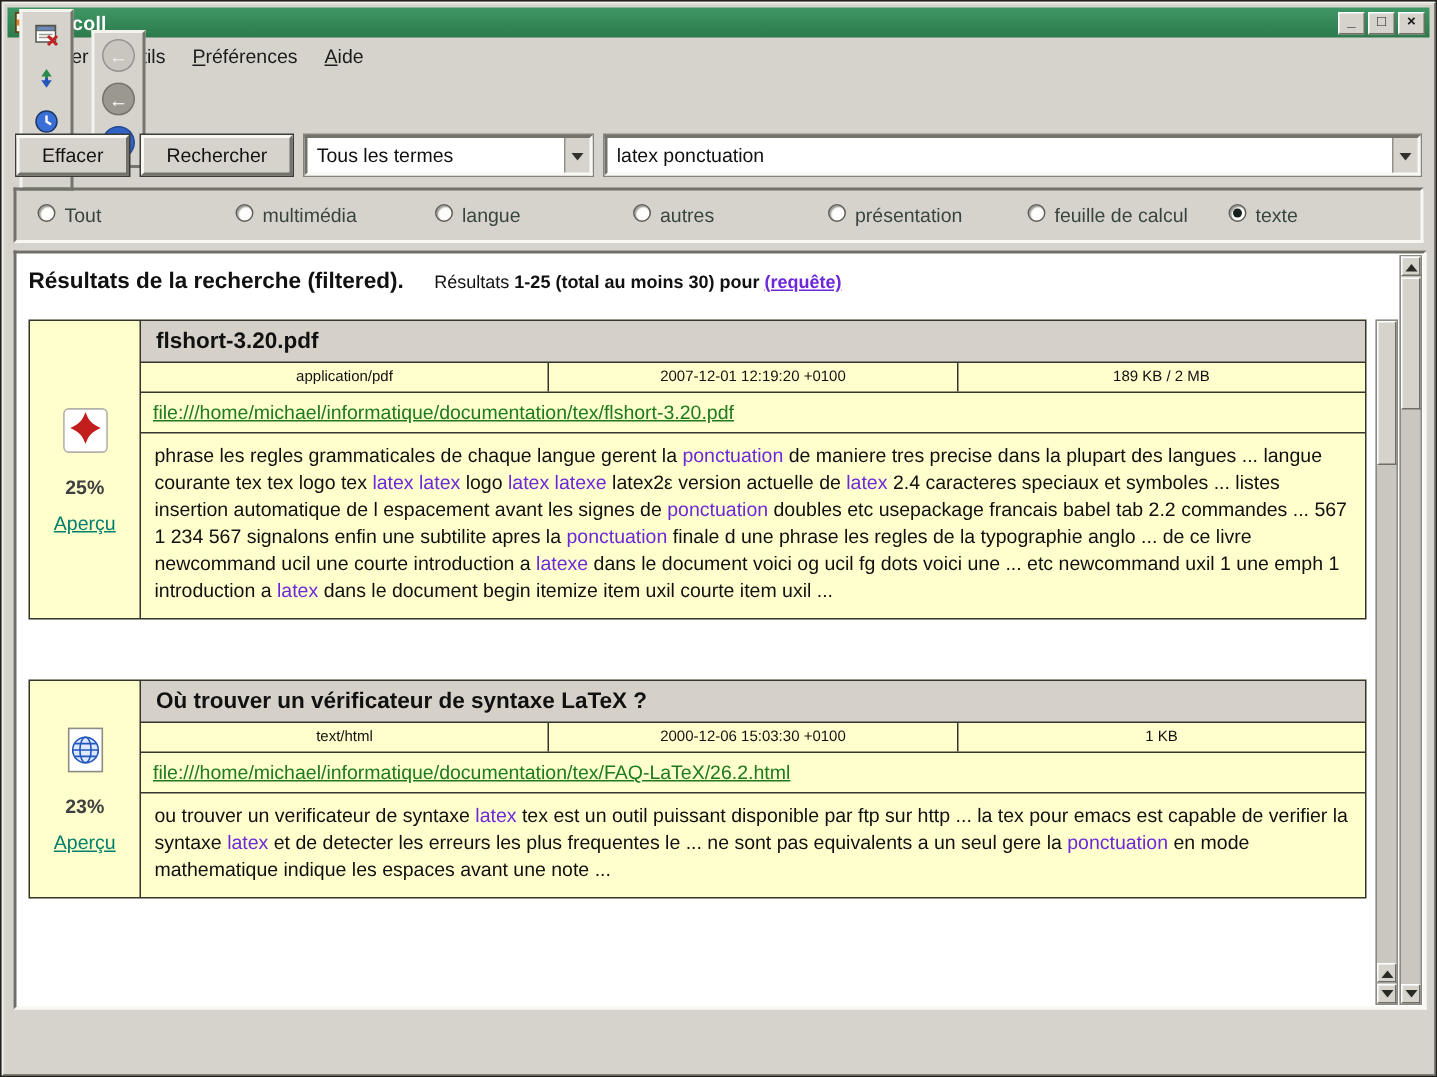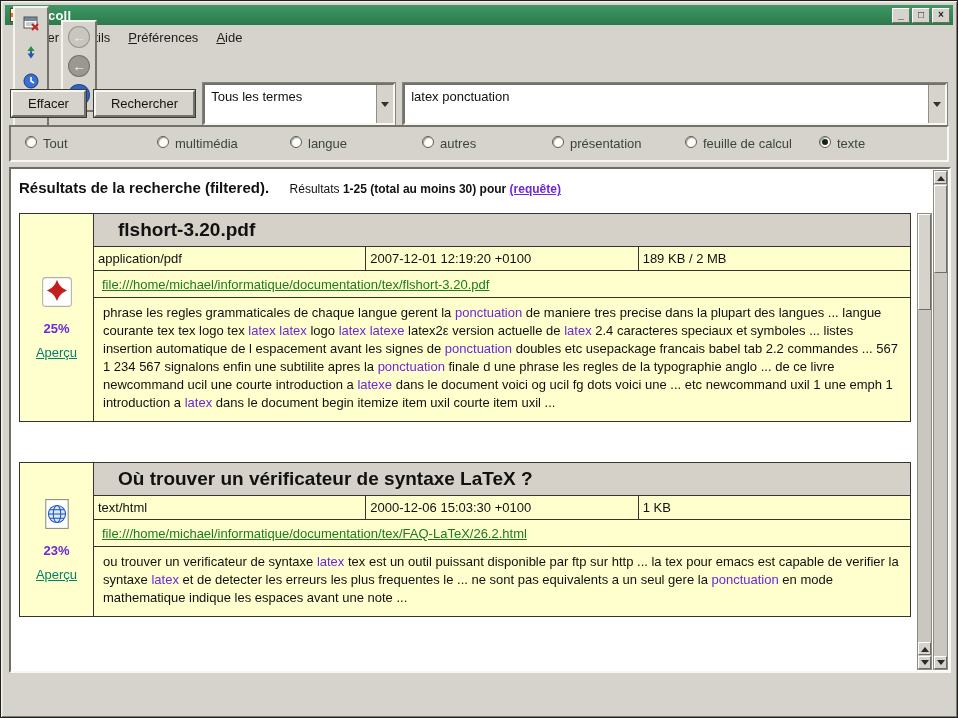--- a/index.html
+++ b/index.html
@@ -41,21 +41,21 @@
   .nav-first{ background:#c9c6bf; color:#efeee9; }
   .nav-prev{ background:#9b988f; color:#ffffff; }
   .nav-next{ background:#2f62c4; color:#ffffff; }
 
   
   .searchrow{ position:absolute; left:10px; top:88px; right:10px; height:29px;
     display:flex; align-items:center; gap:8px; }
   .push-btn{ height:27px; padding:0 15px; font-size:13px; color:#14140f; background:#d6d3cd;
     border:2px solid; border-color:#f8f7f2 #72726a #72726a #f8f7f2;
     box-shadow:0 0 0 1px #3c3c36; cursor:default; white-space:nowrap; }
-  .combo{ height:42px; display:flex; align-items:stretch; background:#ffffff;
+  .combo{ height:27px; display:flex; align-items:stretch; background:#ffffff;
     border:2px solid; border-color:#72726a #f8f7f2 #f8f7f2 #72726a;
     box-shadow:0 0 0 1px #84847c; }
   .combo-mode{ width:192px; }
   .combo-query{ flex:1; }
   .combo-value{ flex:1; font-size:13px; color:#101010; padding:4px 6px; white-space:nowrap; overflow:hidden; }
   .combo-btn{ width:17px; background:#d6d3cd; border-left:1px solid #93908a;
     display:grid; place-items:center; }
   .combo-btn::after{ content:""; width:0; height:0; border:4px solid transparent;
     border-top:5px solid #32322d; margin-top:5px; }
 
@@ -77,27 +77,27 @@
   .res-header{ padding:2px 2px 4px 2px; white-space:nowrap; }
   .res-title{ font-size:15px; font-weight:bold; color:#111; }
   .res-sub{ font-size:12px; color:#111; margin-left:16px; }
   .res-range{ font-weight:bold; }
   .query-link{ color:#6d28d9; font-weight:bold; text-decoration:underline; cursor:pointer; }
 
   .result-box{ display:flex; border:1px solid #35352f; margin:12px 2px 0 2px; background:#ffffcd; }
   .result-box.second{ margin-top:40px; }
   .left-cell{ width:74px; border-right:1px solid #35352f; display:flex; flex-direction:column;
     align-items:center; justify-content:center; gap:9px; background:#ffffcd; }
-  .relevance{ font-size:13px; font-weight:bold; color:#6d28d9; }
+  .relevance{ font-size:13px; font-weight:bold; color:#404040; }
   .preview-link{ font-size:13px; color:#00806a; text-decoration:underline; cursor:pointer; }
   .main-cell{ flex:1; display:flex; flex-direction:column; min-width:0; }
   .title-row{ background:#d5d1c9; border-bottom:1px solid #35352f; font-weight:bold;
-    font-size:19px; color:#111; padding:5px 24px; }
+    font-size:15px; color:#111; padding:5px 10px; }
   .meta-row{ display:flex; border-bottom:1px solid #35352f; }
-  .meta-cell{ flex:1; font-size:13px; color:#111; padding:4px 4px; }
+  .meta-cell{ flex:1; text-align:center; font-size:10px; color:#111; padding:4px 4px; }
   .meta-cell + .meta-cell{ border-left:1px solid #35352f; }
   .url-row{ border-bottom:1px solid #35352f; padding:4px 8px; }
   .url-link{ font-size:13px; color:#1e7a1e; text-decoration:underline; cursor:pointer; word-break:break-all; }
   .snippet{ padding:6px 9px 9px 9px; font-size:13px; line-height:18px; color:#101010; }
   .snippet .hl{ color:#6d28d9; }
 
   
   .scrollbar{ position:absolute; width:15px; background:#cac7c0;
     border:1px solid #8b8b83; }
   .sb-outer{ right:1px; top:1px; bottom:1px; }

